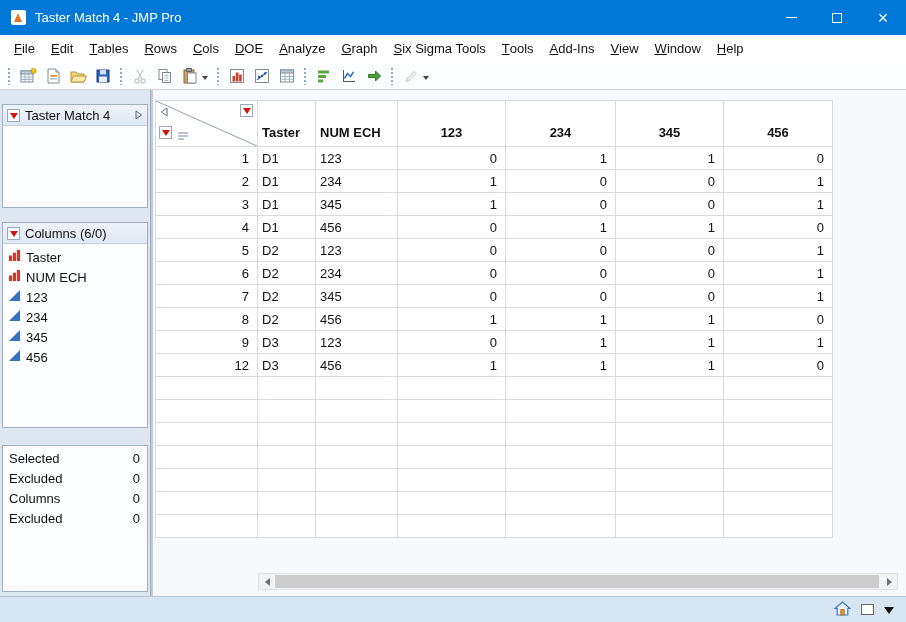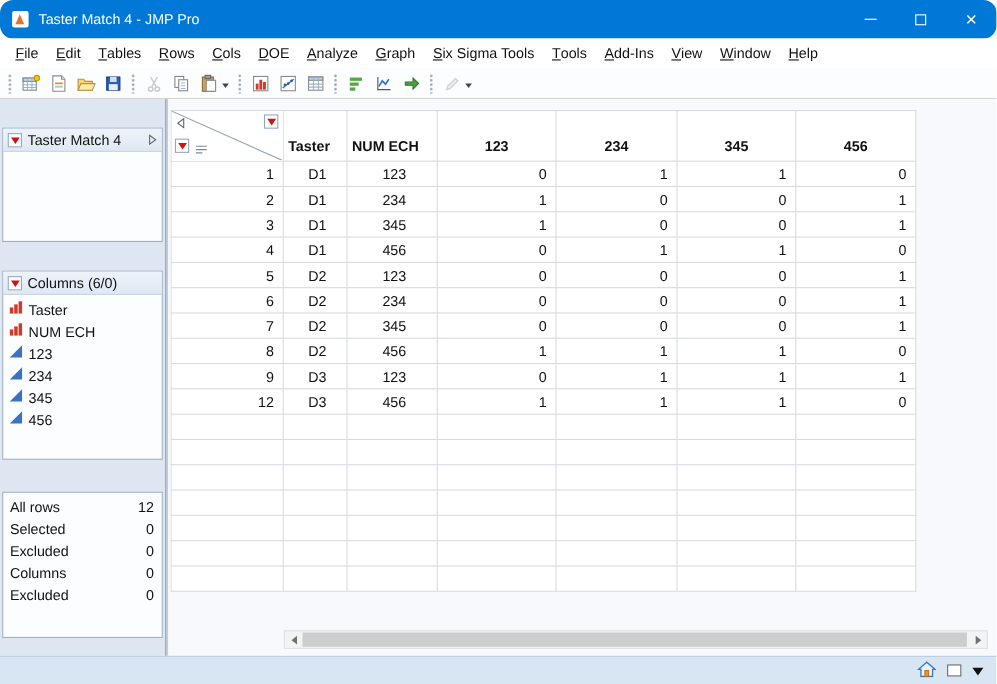--- a/index.html
+++ b/index.html
@@ -1,20 +1,20 @@
 <!DOCTYPE html>
 <html><head>
 <meta charset="utf-8">
 <style>
   * { box-sizing: border-box; margin: 0; padding: 0; }
   html, body { width: 906px; height: 622px; overflow: hidden;
     font-family: "Liberation Sans", sans-serif; font-size: 13px; background: #fff; color: #111; }
 
   
-  .titlebar { height: 35px; background: #0078d7; display: flex; align-items: center; color: #fff; border-radius: 12px; }
+  .titlebar { height: 35px; background: #0078d7; display: flex; align-items: center; color: #fff; }
   .app-icon { width: 15px; height: 15px; margin: 0 9px 0 11px; background: #fff; border-radius: 2px; position: relative; flex: none; }
   .app-icon::after { content: ""; position: absolute; left: 3px; top: 3px; width: 0; height: 0;
     border-left: 4.5px solid transparent; border-right: 4.5px solid transparent; border-bottom: 9px solid #e8702a; }
   .title-text { white-space: nowrap; }
   .flex-spacer { flex: 1; }
   .win-btn { width: 46px; height: 35px; display: flex; align-items: center; justify-content: center; flex: none; }
   .glyph-min { width: 11px; height: 1px; background: #fff; }
   .glyph-max { width: 10px; height: 10px; border: 1px solid #fff; }
   .glyph-close::after { content: "\00D7"; font-size: 18px; line-height: 1; }
 
@@ -32,23 +32,23 @@
   .tb-caret { width: 0; height: 0; border: 3.5px solid transparent; border-top: 4.5px solid #444; margin: 7px 4px 0 0; flex: none; }
 
   
   .content { display: flex; height: 506px; }
   .sidebar { width: 150px; background: #dde6f1; display: flex; flex-direction: column; padding: 10px 1px 0; flex: none; }
   .splitter { width: 3px; background: #c2ccd9; border-left: 1px solid #9fabbb; flex: none; }
   .table-area { flex: 1; background: #f7f9fc; padding: 10px 0 0 2px; display: flex; flex-direction: column; min-width: 0; }
   .grid-wrap { flex: 1; overflow: hidden; }
 
   
-  .panel { border: 1px solid #9fafc4; background: #fbfdfe; margin: 16px 1px; display: flex; flex-direction: column; }
+  .panel { border: 1px solid #9fafc4; background: #fbfdfe; margin: 4px 1px; display: flex; flex-direction: column; }
   .p1 { height: 104px; margin-bottom: 10px; }
-  .p2 { height: 172px; margin-bottom: 13px; }
+  .p2 { height: 206px; margin-bottom: 13px; }
   .p3 { flex: 1; }
   .panel-header { height: 21px; flex: none; display: flex; align-items: center; gap: 5px; padding: 0 4px;
     background: linear-gradient(#eef3fa, #dfe8f3); border-bottom: 1px solid #c0cddd; }
   .panel-title { flex: 1; white-space: nowrap; overflow: hidden; }
   .rtbtn { width: 13px; height: 13px; background: #fff; border: 1px solid #98a8bc; display: inline-flex;
     align-items: flex-start; justify-content: center; flex: none; }
   .rtbtn::after { content: ""; width: 0; height: 0; margin-top: 3px;
     border-left: 4px solid transparent; border-right: 4px solid transparent; border-top: 6px solid #cc1414; }
   .col-item { height: 20px; display: flex; align-items: center; gap: 5px; padding-left: 5px; }
   .col-item svg { flex: none; }
@@ -56,21 +56,21 @@
   .stat-val { margin-left: auto; }
 
   
   table.grid { border-collapse: collapse; table-layout: fixed; background: #fff; width: 677px; }
   .grid th, .grid td { border: 1px solid #d7dbe0; overflow: hidden; white-space: nowrap; }
   .grid thead th { height: 46px; vertical-align: bottom; padding-bottom: 6px; font-weight: bold; background: #fff; }
   th.ht { text-align: left; padding-left: 4px; }
   th.hn { text-align: center; }
   .grid td { height: 23px; }
   td.rn { text-align: right; padding-right: 8px; background: #fff; }
-  td.ct { text-align: center; padding-left: 4px; }
+  td.ct { text-align: left; padding-left: 4px; }
   td.cn { text-align: right; padding-right: 8px; }
   .corner { position: relative; padding: 0; }
   .diag { position: absolute; left: 0; top: 0; width: 100%; height: 100%; }
   .corner-collapse { position: absolute; left: 4px; top: 4px; }
   .pos-cols { position: absolute; right: 4px; top: 3px; }
   .pos-rows { position: absolute; left: 3px; top: 25px; }
   .lines-ic { position: absolute; left: 21px; top: 28px; }
 
   
   .hscroll { height: 17px; margin: 0 8px 6px 103px; position: relative; background: #f2f3f4; border: 1px solid #e0e0e0; flex: none; }
@@ -309,24 +309,20 @@
             <span><svg width="13" height="13" viewBox="0 0 14 14">
                 <polygon points="1,13 13,13 13,1" fill="#3a72c2"></polygon>
               </svg></span>
             <span>456</span>
           </div>
         </div>
     </div>
 
     <div class="panel p3">
       <div style="padding-top:2px">
-          <div class="stat-row">
-            <span>All rows</span>
-            <span class="stat-val">12</span>
-          </div>
           <div class="stat-row">
             <span>Selected</span>
             <span class="stat-val">0</span>
           </div>
           <div class="stat-row">
             <span>Excluded</span>
             <span class="stat-val">0</span>
           </div>
           <div class="stat-row">
             <span>Columns</span>

